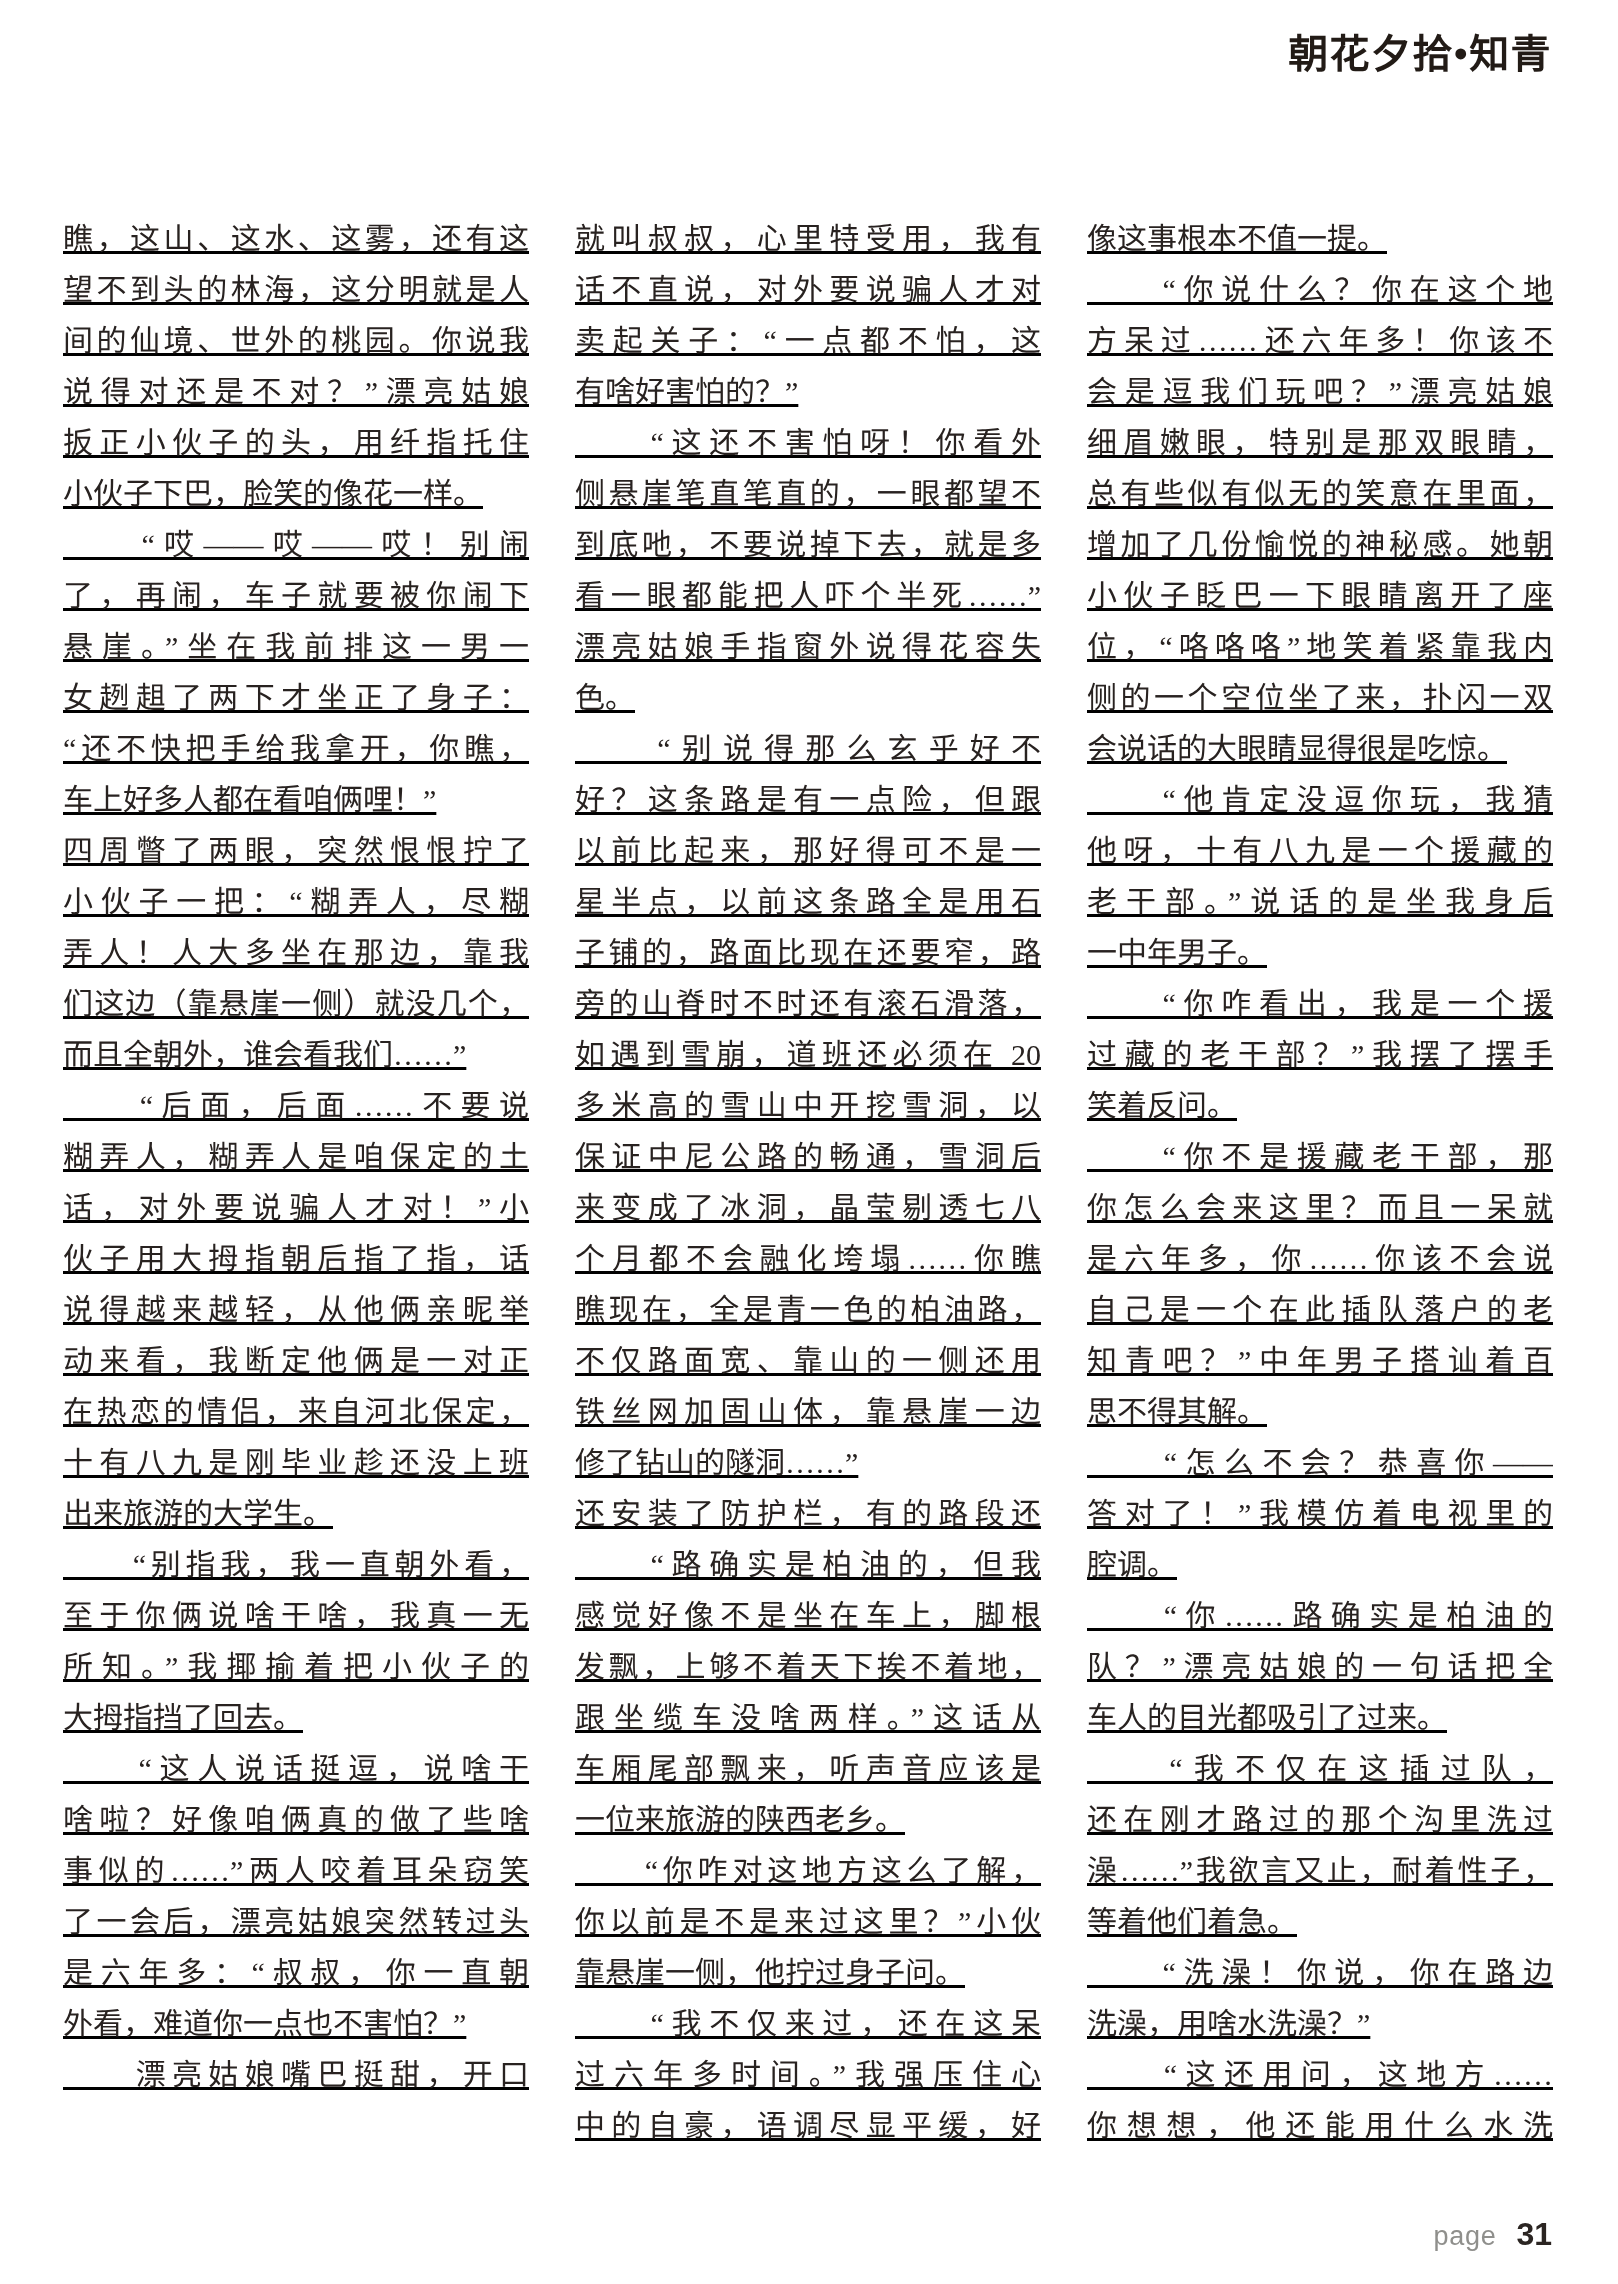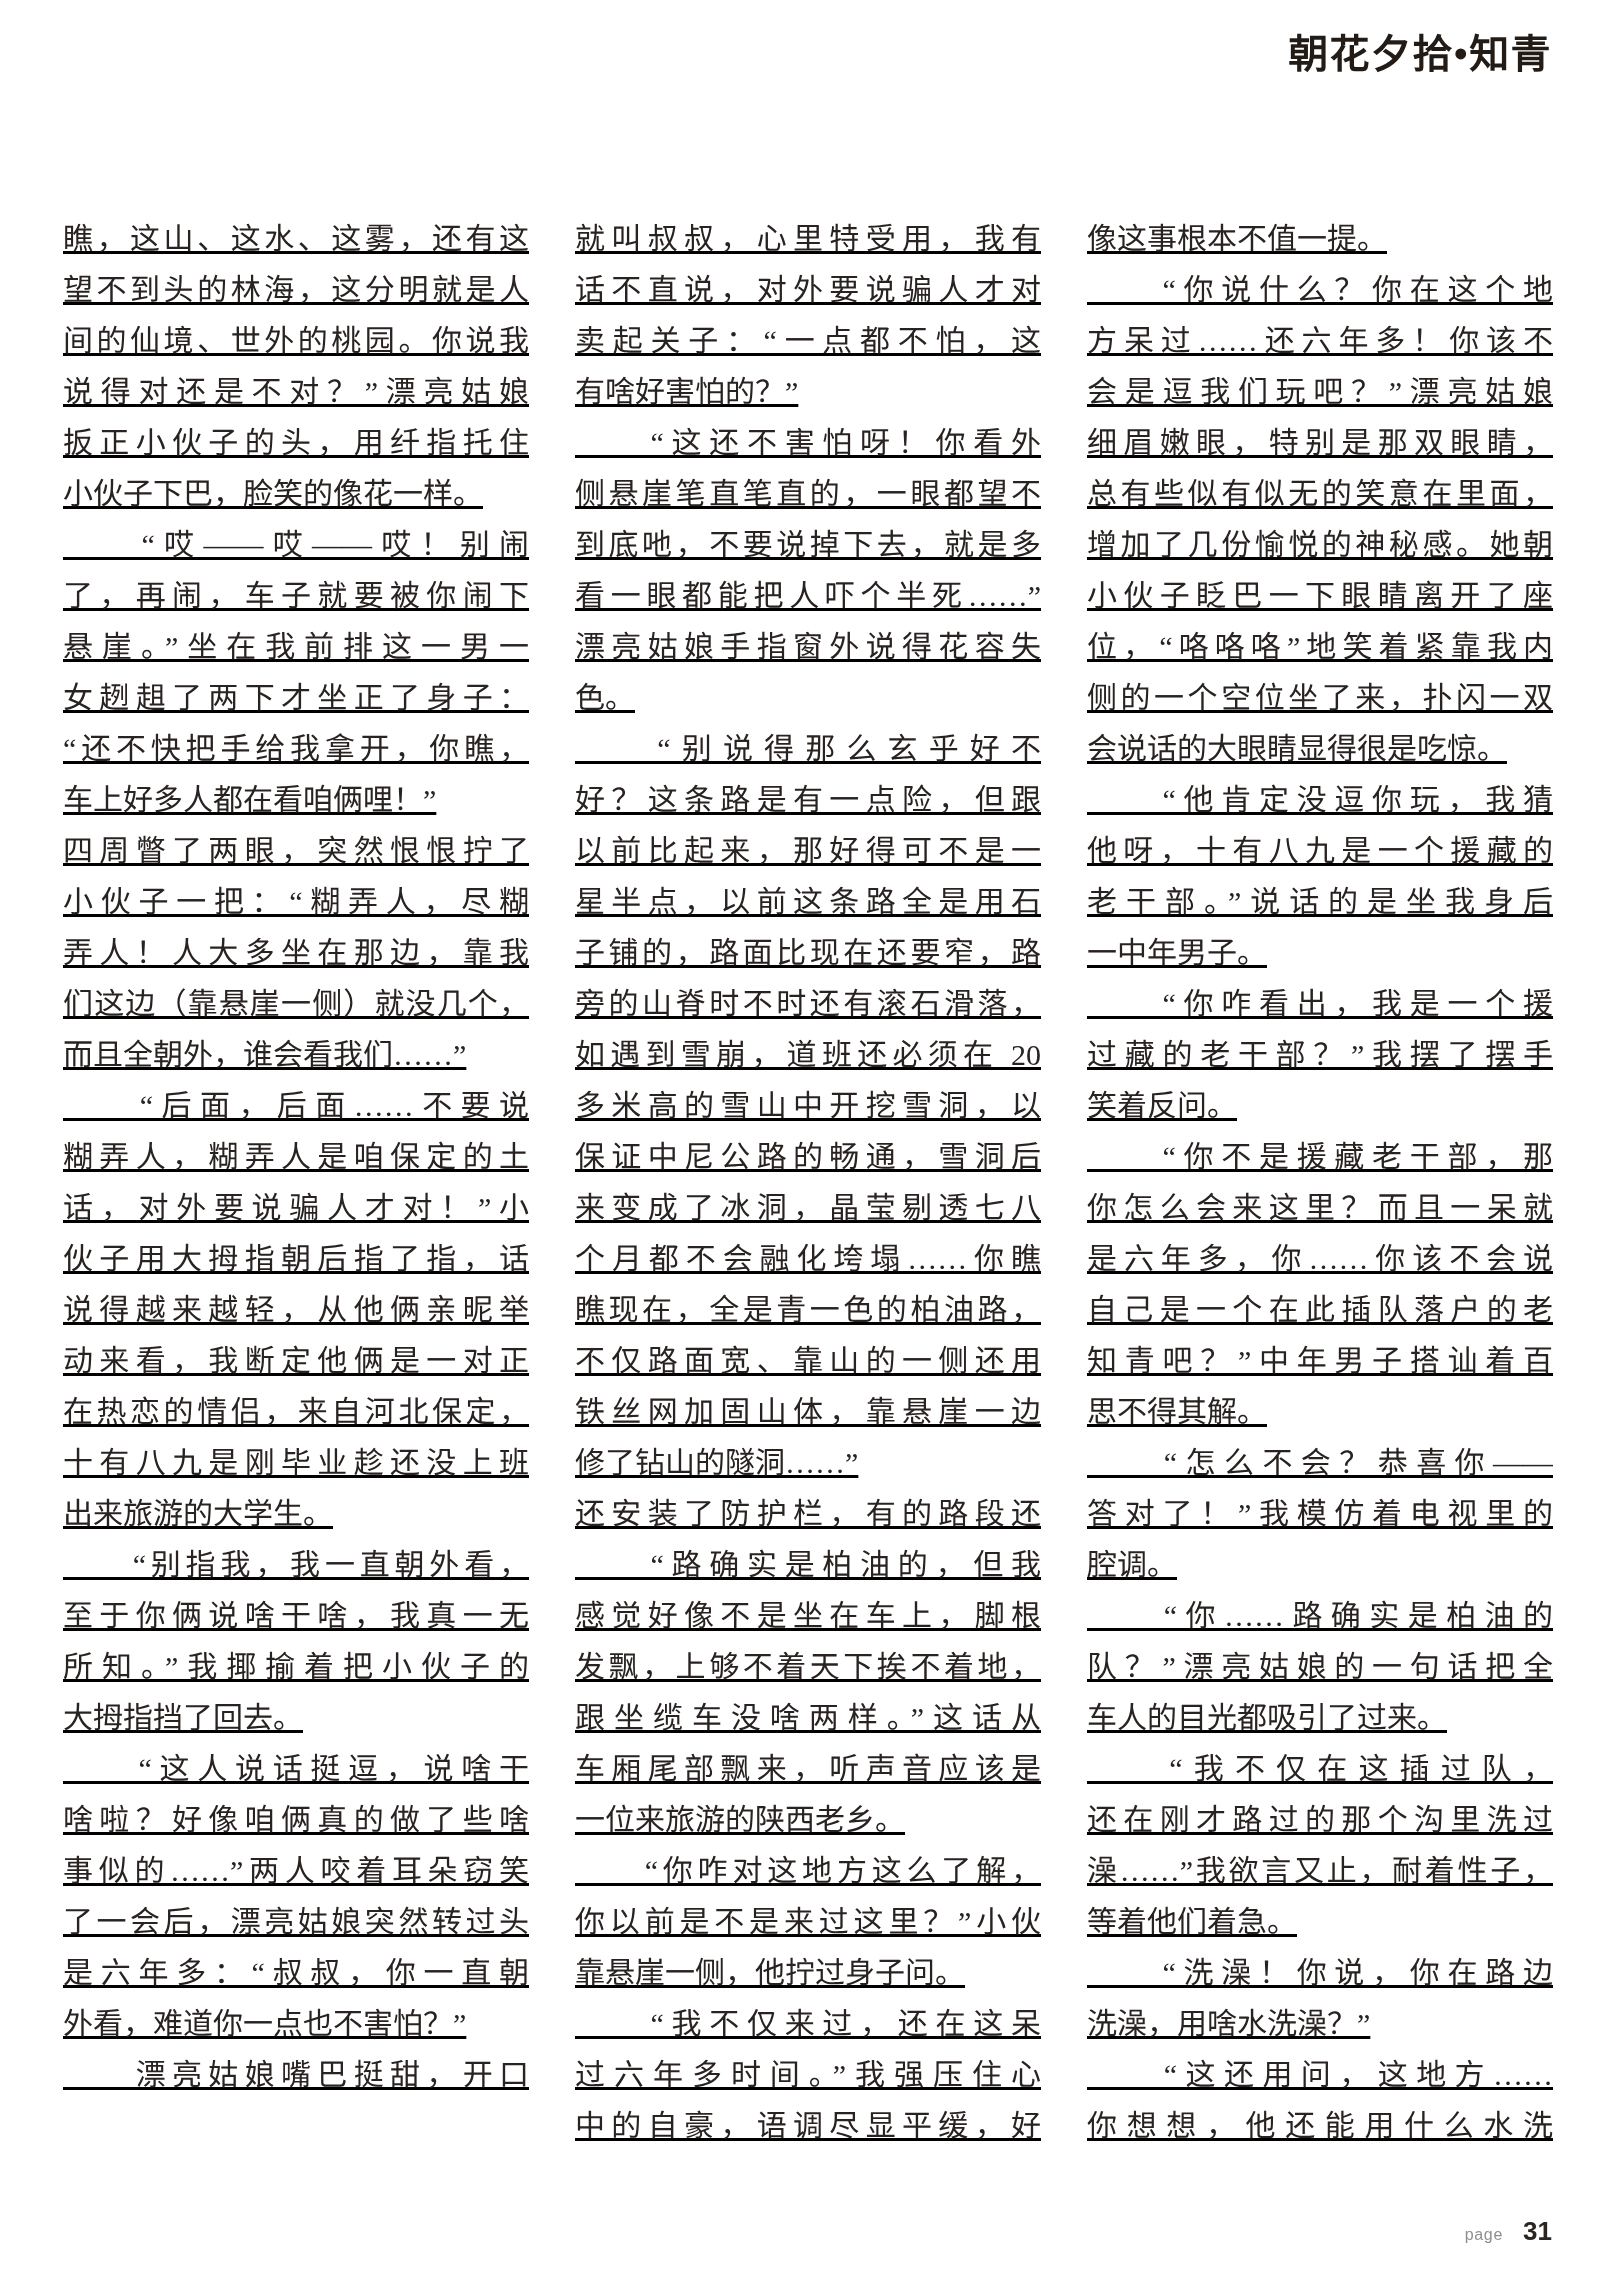--- a/index.html
+++ b/index.html
@@ -51,26 +51,26 @@
   .page-footer {
     position: absolute;
     top: 2216px;
     right: 66px;
     display: flex;
     align-items: baseline;
     gap: 20px;
     font-family: "Liberation Sans", "DejaVu Sans", sans-serif;
   }
   .footer-label {
-    font-size: 16px;
+    font-size: 27px;
     color: #8f8f8c;
     letter-spacing: 0.7px;
   }
   .footer-number {
-    font-size: 26px;
+    font-size: 32px;
     font-weight: 600;
     color: #2b2522;
   }
 </style>
 </head>
 <body>
 
 <div class="page-header">朝花夕拾•知青</div>
 
 <div class="columns" id="columns">

